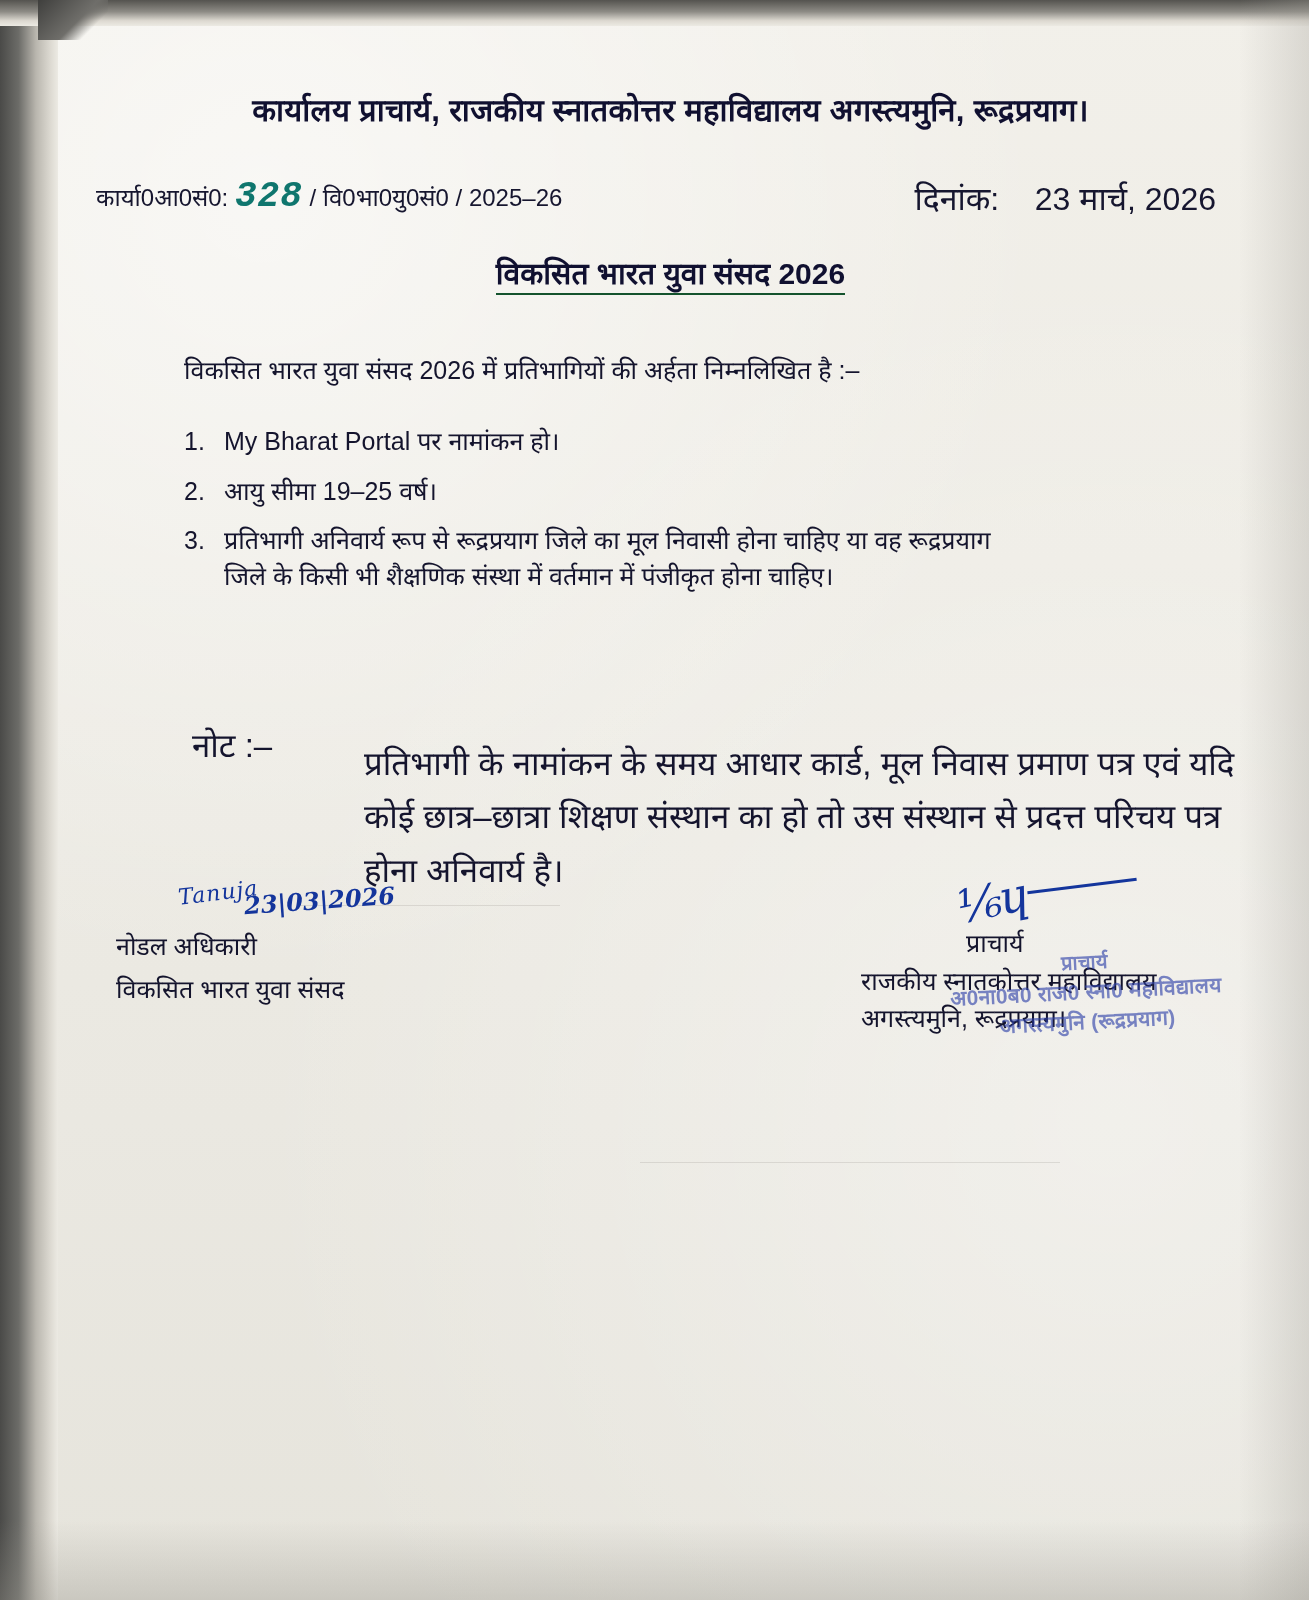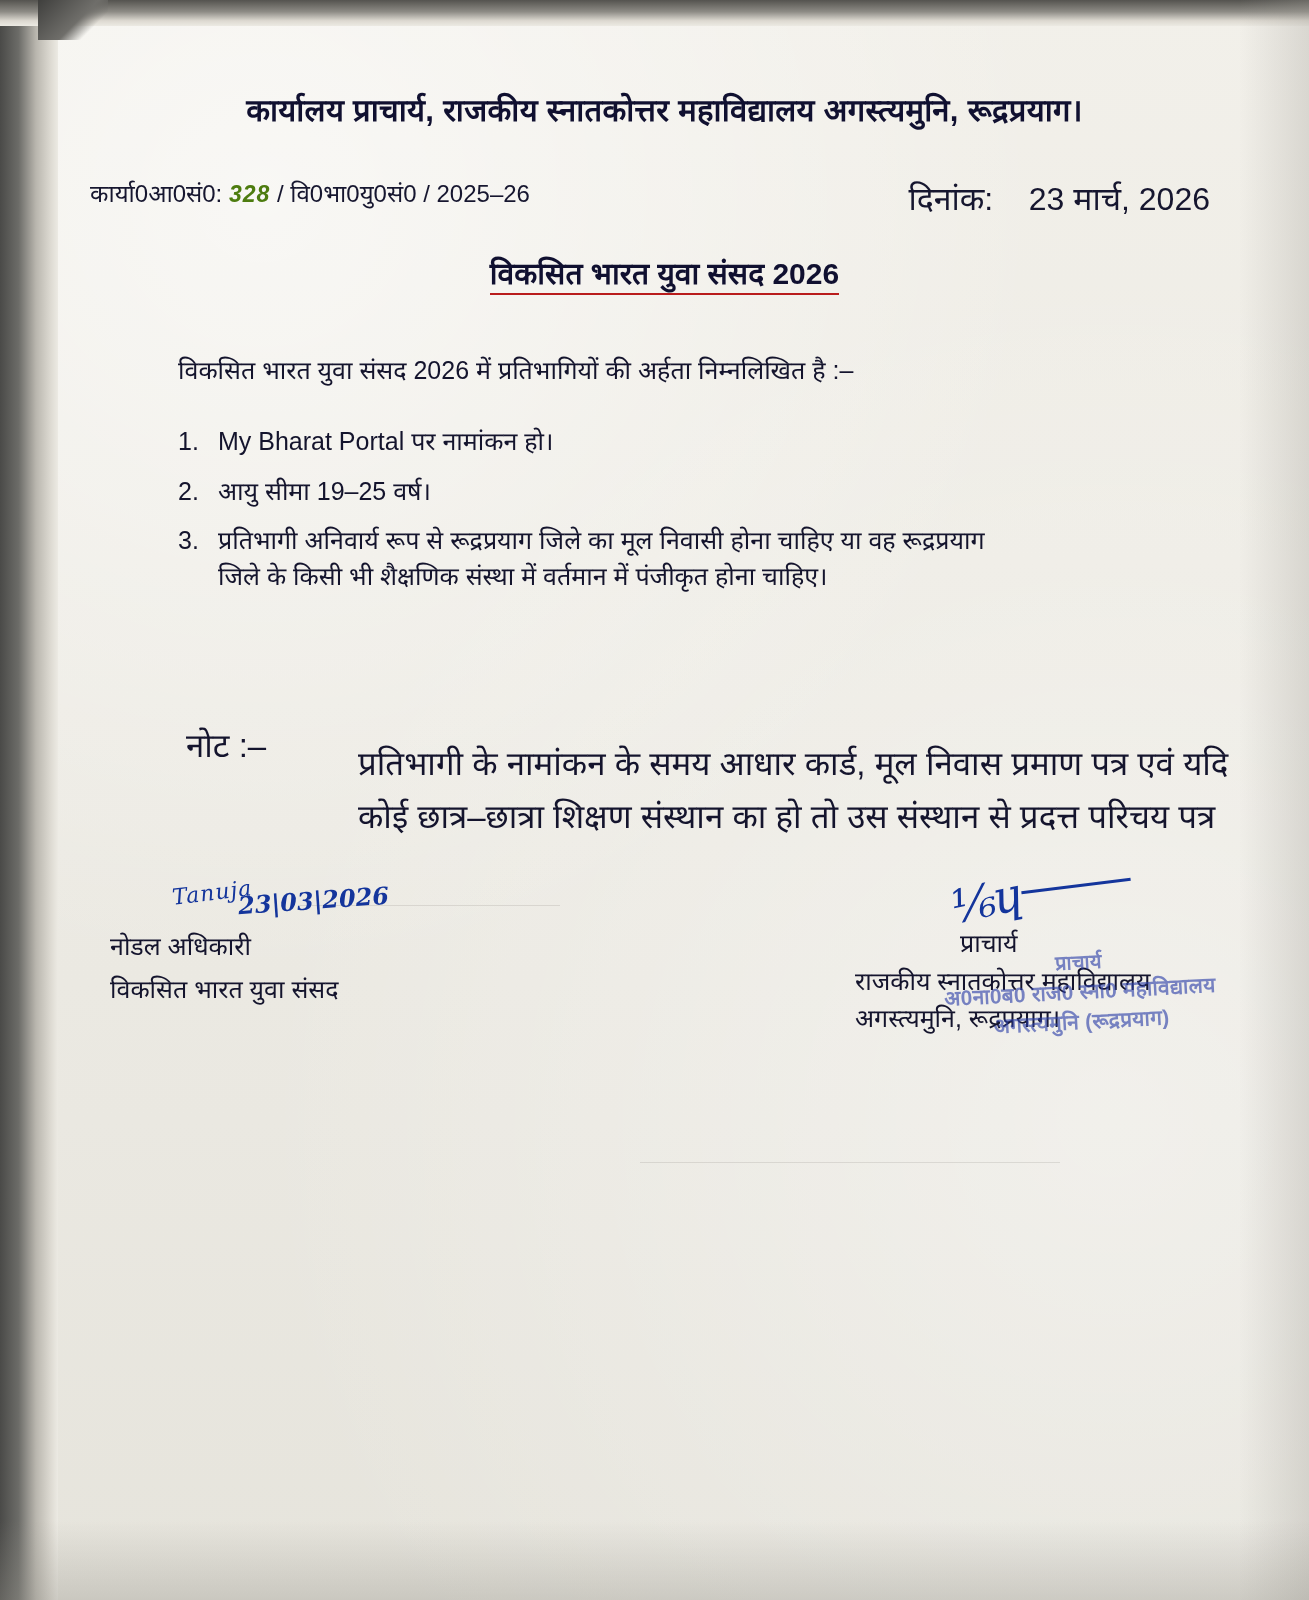--- a/index.html
+++ b/index.html
@@ -59,21 +59,21 @@
   .scan-shadow-right {
     position: absolute;
     right: 0; top: 0;
     width: 70px; height: 1600px;
     background: linear-gradient(270deg, rgba(160,157,150,0.30), rgba(236,234,227,0));
     pointer-events: none;
   }
 
   .content {
     position: absolute;
-    left: 10px; top: 0;
+    left: 16px; top: 0;
     width: 1259px;
     height: 1600px;
     color: #14142d;
   }
 
   .heading {
     position: absolute;
     left: 0;
     width: 1309px;
     text-align: center;
@@ -90,24 +90,24 @@
     font-size: 24px;
     color: #16162f;
   }
   .ref-left {
     position: absolute;
     left: 0;
     top: 0;
     white-space: nowrap;
   }
   .ref-handwritten {
-    color: #4d7c0f;
-    font-family: Liberation Sans, sans-serif;
+    color: #0f766e;
+    font-family: Liberation Mono, monospace;
     font-style: italic;
-    font-size: 23px;
+    font-size: 36px;
     font-weight: 700;
     letter-spacing: 1px;
   }
   .ref-right {
     position: absolute;
     right: 40px;
     top: 0;
     white-space: nowrap;
     font-size: 32px;
   }
@@ -115,21 +115,21 @@
     position: absolute;
     left: 0;
     top: 252px;
     width: 1309px;
     text-align: center;
     font-size: 30px;
     font-weight: 700;
     color: #101030;
   }
   .doc-title span {
-    border-bottom: 2px solid #b91c1c;
+    border-bottom: 2px solid #14532d;
     padding-bottom: 3px;
   }
   .intro {
     position: absolute;
     left: 168px;
     top: 352px;
     font-size: 25px;
     white-space: nowrap;
   }
   .list {
@@ -324,20 +324,21 @@
         </div>
       </div>
     </div>
 
 
     <div class="note">
       <div class="note-label">नोट :–</div>
       <div class="note-body">
         <div>प्रतिभागी के नामांकन के समय आधार कार्ड, मूल निवास प्रमाण पत्र एवं यदि</div>
         <div>कोई छात्र–छात्रा शिक्षण संस्थान का हो तो उस संस्थान से प्रदत्त परिचय पत्र</div>
+        <div>होना अनिवार्य है।</div>
       </div>
     </div>
 
     <div class="hand-sign hand-left-name">Tanuja</div>
     <div class="hand-sign hand-left-date">23|03|2026</div>
 
     <div class="sign-left">
       <div>नोडल अधिकारी</div>
       <div>विकसित भारत युवा संसद</div>
     </div>

